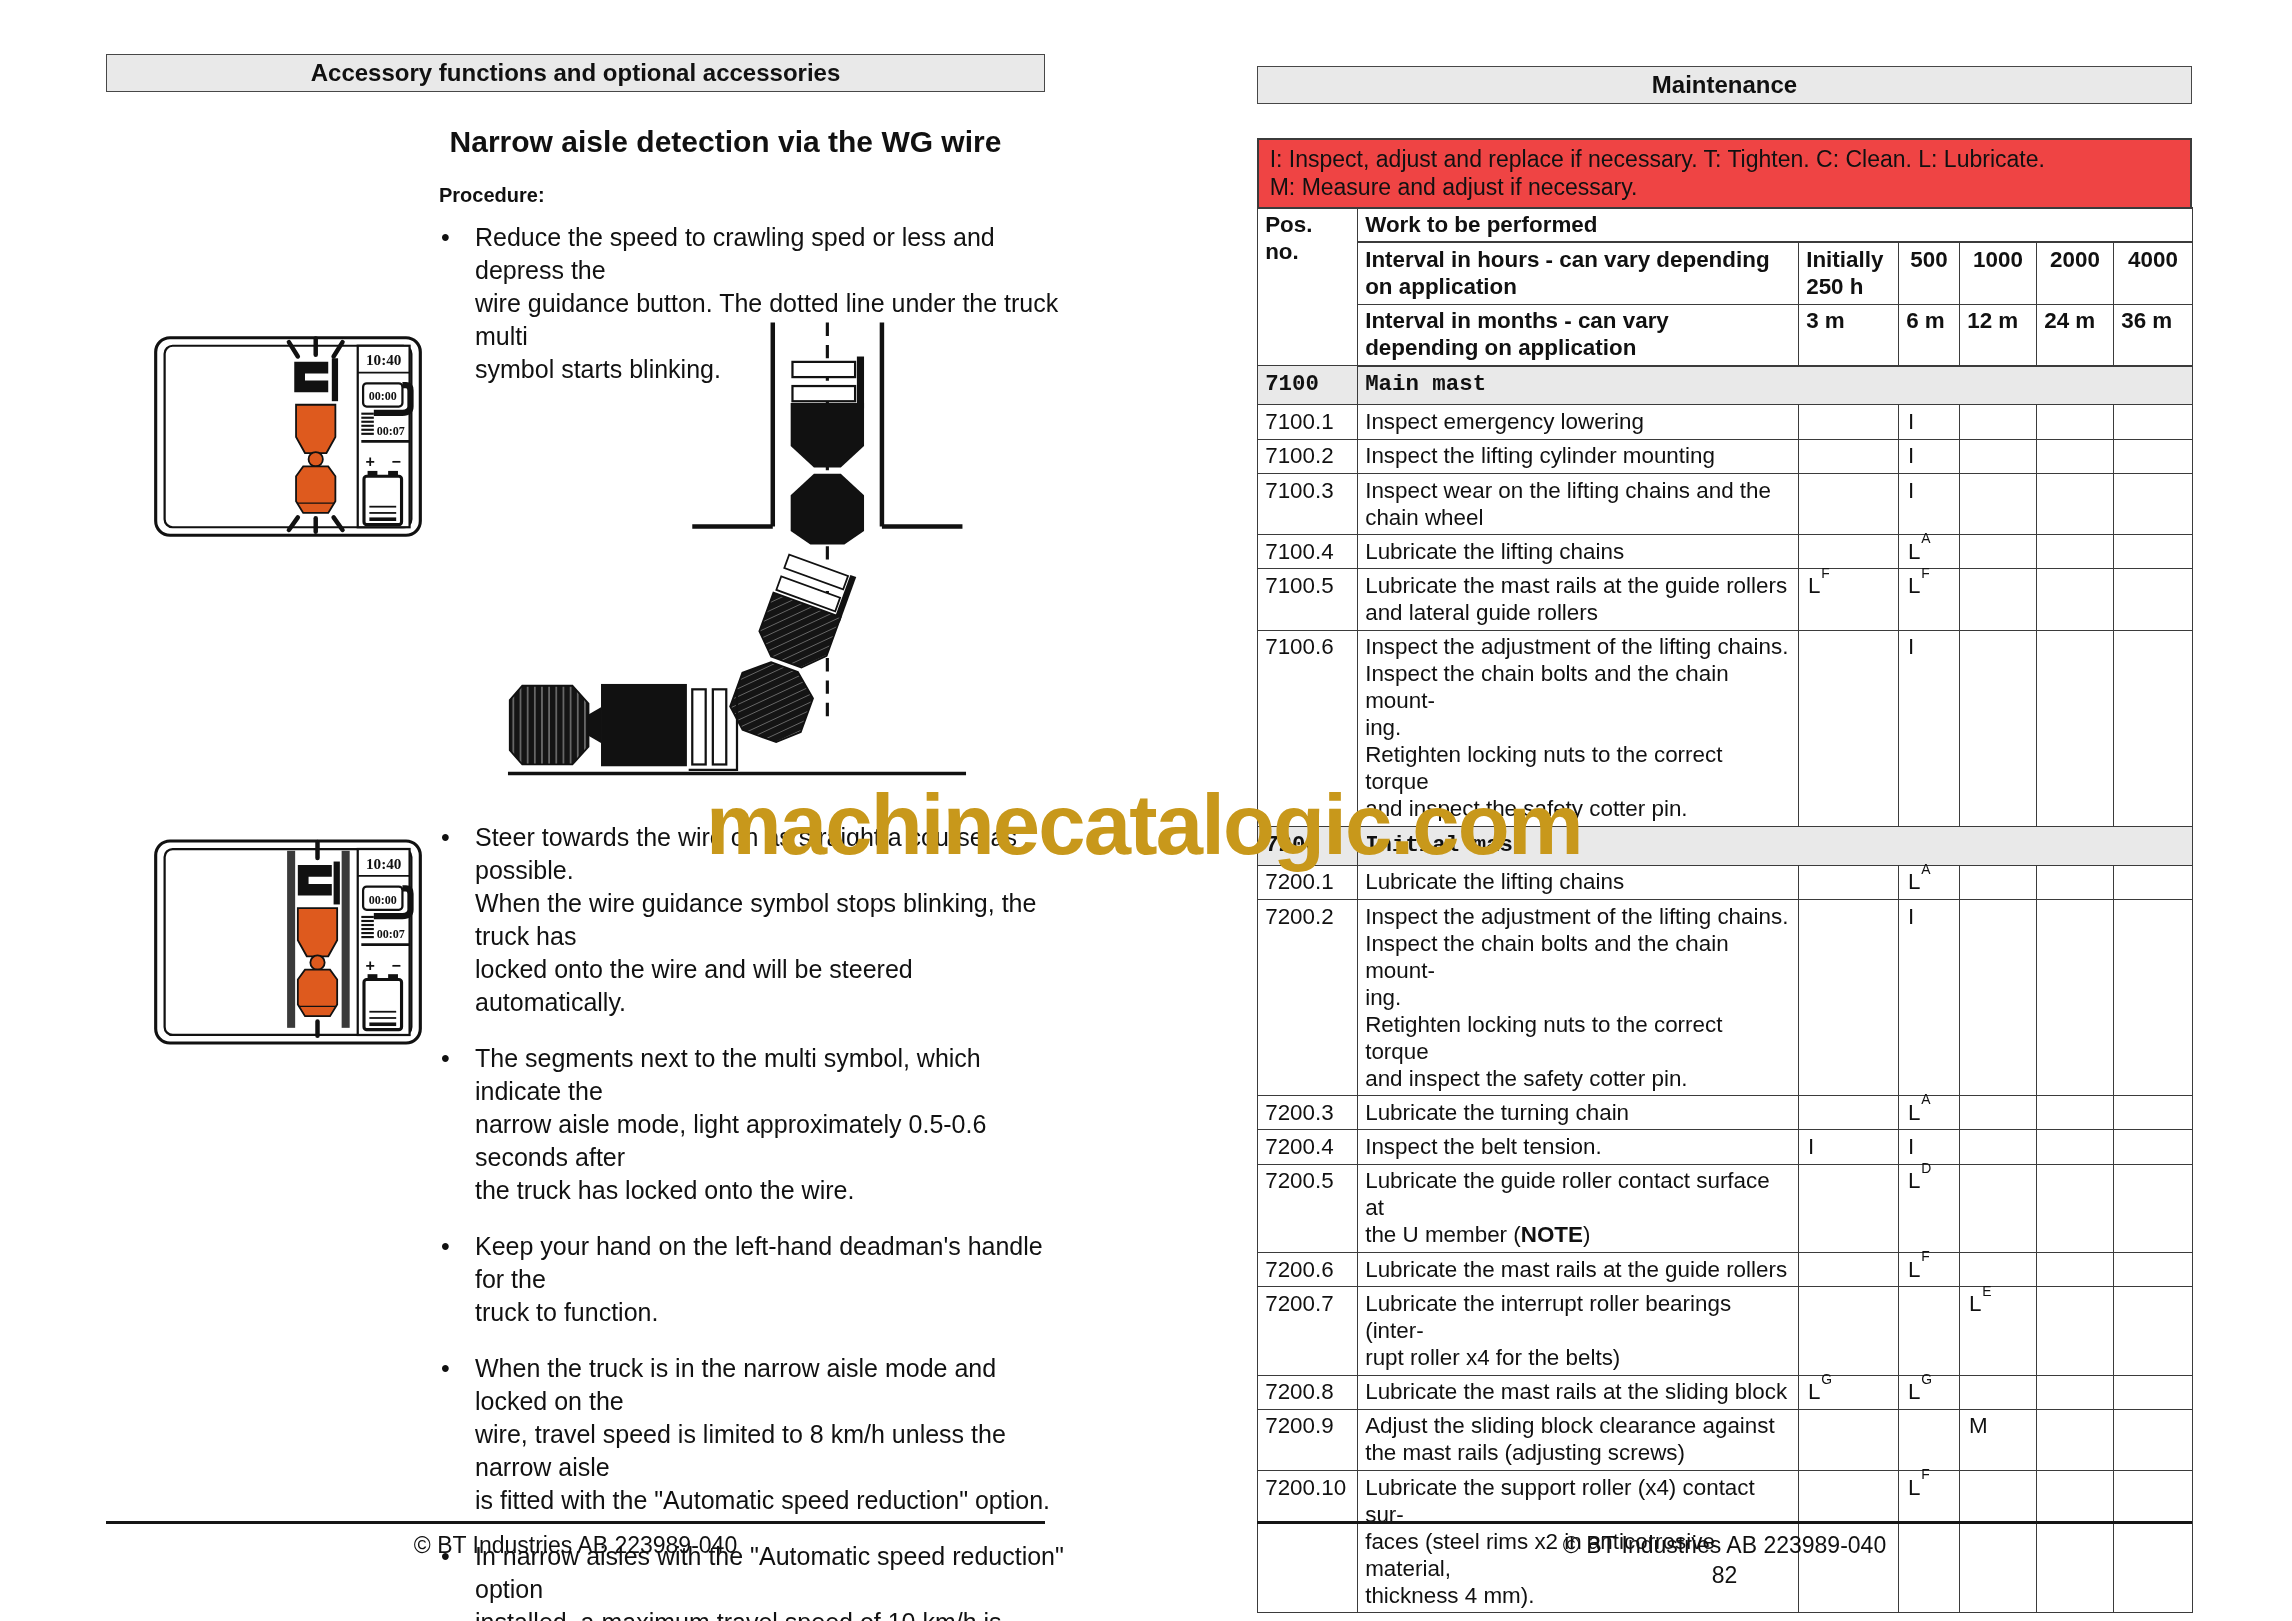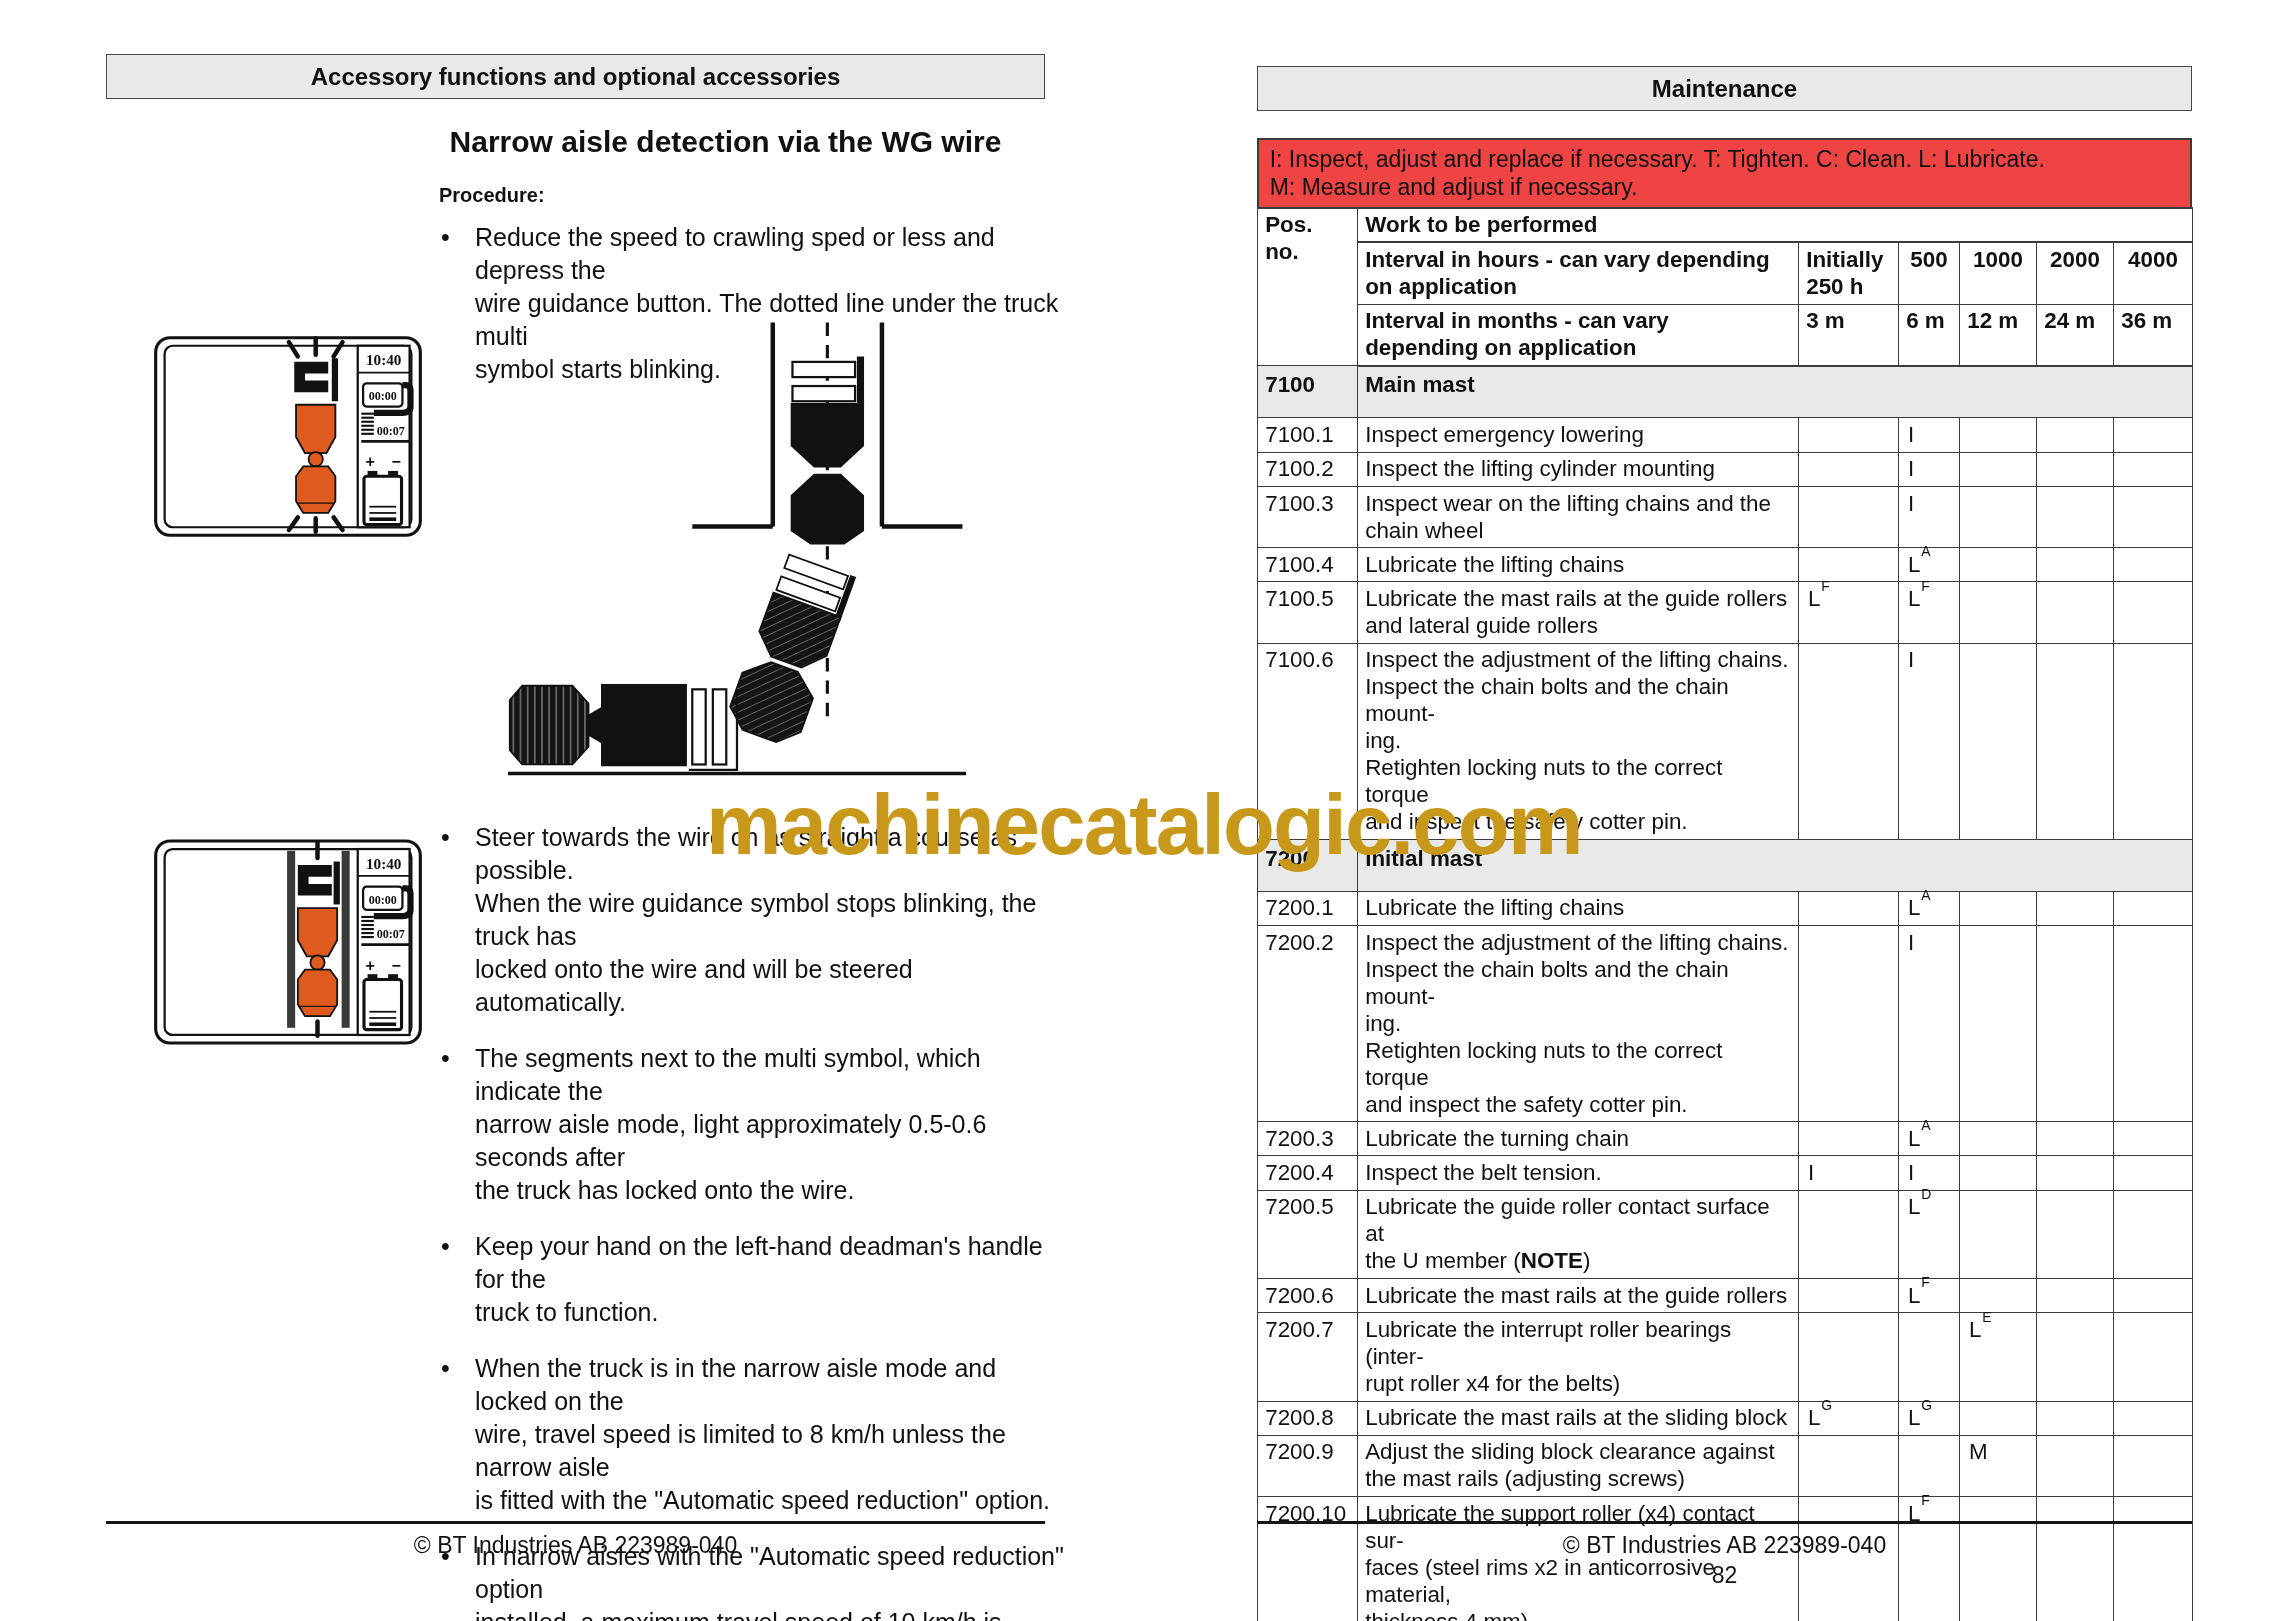--- a/index.html
+++ b/index.html
@@ -8,21 +8,21 @@
     --header-gray:#E9E9E9;
     --line:#3b3b3b;
   }
   *{box-sizing:border-box;}
   html,body{margin:0;padding:0;}
   body{
     width:2293px;height:1622px;position:relative;background:#fff;
     font-family:"Liberation Sans", sans-serif;color:#111;overflow:hidden;
   }
   .header-box{
-    position:absolute;height:45px;background:var(--header-gray);
+    position:absolute;height:38px;background:var(--header-gray);
     border:1.8px solid #474747;display:flex;align-items:center;justify-content:center;
     font-weight:bold;font-size:24px;
   }
   .page-title{
     position:absolute;left:376px;top:125px;width:699px;text-align:center;
     font-size:30px;font-weight:bold;
   }
   .procedure-heading{position:absolute;left:439px;top:184px;font-size:20px;font-weight:bold;}
   .bullets{position:absolute;display:flex;flex-direction:column;gap:23px;}
   .bullet{display:flex;}
@@ -37,21 +37,21 @@
   }
   table{border-collapse:collapse;width:100%;table-layout:fixed;margin-top:-1.8px;}
   th,td{
     border:1.8px solid var(--line);padding:2.7px 7.2px 3.6px;vertical-align:top;
     font-size:22.4px;line-height:27px;text-align:left;font-weight:normal;
   }
   th{font-weight:bold;}
   th.center{text-align:center;padding-left:1.8px;padding-right:1.8px;}
   .pre{white-space:pre-line;}
   .thick-bottom{border-bottom:2.7px solid var(--line);}
-  .section-row td{background:var(--header-gray);font-weight:bold;padding-top:4.5px;padding-bottom:19px;}
+  .section-row td{background:var(--header-gray);font-weight:bold;padding-top:4.5px;padding-bottom:6px;font-family:Liberation Mono, monospace;}
   td.work{white-space:pre-line;}
   td.mark{padding-left:9px;}
   sup{font-size:0.62em;position:relative;top:-0.5em;margin-left:0.9px;line-height:0;}
   
   .footer{position:absolute;text-align:center;font-size:23px;line-height:29.6px;}
   .footer .rule{border-top:3.6px solid #161616;margin-bottom:7.2px;}
   
   .watermark{
     position:absolute;left:706px;top:776px;z-index:40;white-space:nowrap;
     font-size:85px;font-weight:bold;letter-spacing:-1.8px;color:var(--watermark-gold);

